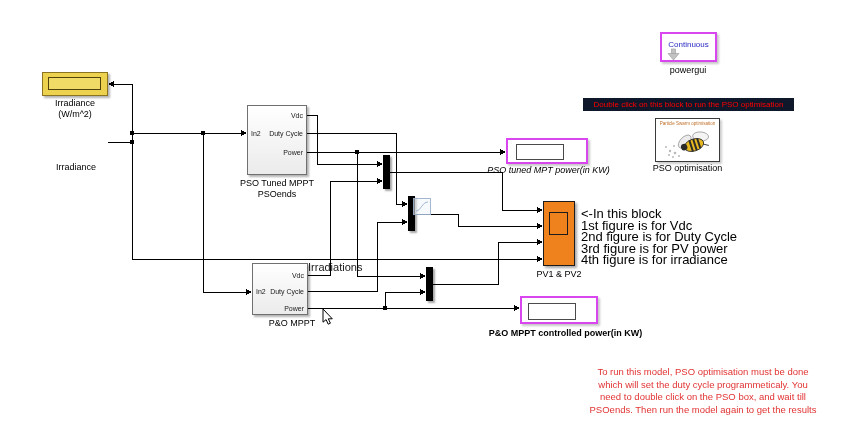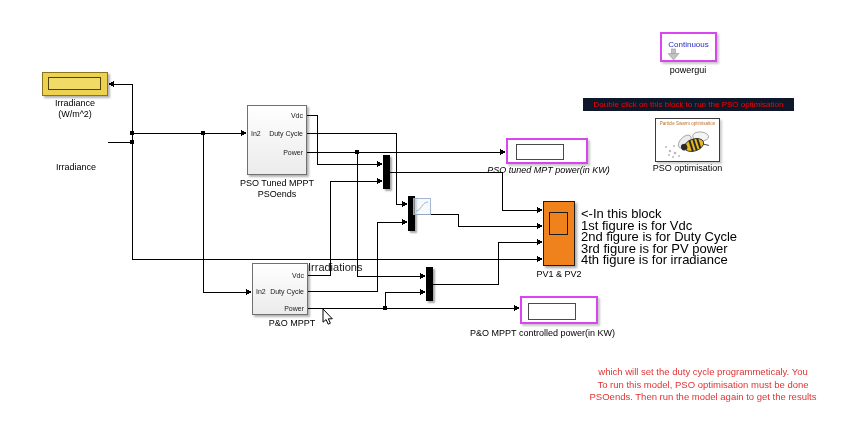--- a/index.html
+++ b/index.html
@@ -142,21 +142,21 @@
     <div>&lt;-In this block</div>
     <div>1st figure is for Vdc</div>
     <div>2nd figure is for Duty Cycle</div>
     <div>3rd figure is for PV power</div>
     <div>4th figure is for irradiance</div>
   </div>
 
   <div class="whiteblock" style="left:520px;top:296px;width:78px;height:28px;">
     <div class="innerrect" style="left:6px;top:5px;width:48px;height:17px;"></div>
   </div>
-  <div class="blklabel" style="left:465px;top:328px;width:155px;">P&amp;O MPPT controlled power(in KW)</div>
+  <div class="blklabel" style="left:488px;top:328px;width:155px;font-weight:bold;">P&amp;O MPPT controlled power(in KW)</div>
 
   <div class="whiteblock" id="powergui-block">
     <div id="powergui-mode">Continuous</div>
     <svg style="position:absolute;left:5px;top:14px;" width="13" height="13" viewBox="0 0 13 13">
       <rect x="4.5" y="1" width="4" height="5" fill="#c2c2c2" stroke="#9a9a9a" stroke-width="0.6"></rect>
       <polygon points="1,5.5 12,5.5 6.5,12" fill="#c2c2c2" stroke="#9a9a9a" stroke-width="0.6"></polygon>
     </svg>
   </div>
   <div class="blklabel" style="left:653px;top:65px;width:70px;">powergui</div>
 
@@ -182,22 +182,23 @@
         <circle cx="-10" cy="-1" r="3.2" fill="#2a2a2a"></circle>
         <path d="M9,2 L14,5" stroke="#2a2a2a" stroke-width="0.8"></path>
       </g>
     </svg>
   </div>
   <div class="blklabel" style="left:645px;top:163px;width:85px;">PSO optimisation</div>
 
   <div class="note" id="signal-name">Irradiations</div>
 
   <div class="note" id="red-note">
+    <div>To run this model, PSO optimisation must be done</div>
     <div>which will set the duty cycle programmeticaly. You</div>
-    <div>To run this model, PSO optimisation must be done</div>
+    <div>need to double click on the PSO box, and wait till</div>
     <div>PSOends. Then run the model again to get the results</div>
   </div>
 
   <svg style="position:absolute;left:322px;top:308px;" width="14" height="18" viewBox="0 0 14 18">
     <polygon points="1,1 1,14.2 4.1,11.6 6.2,16.2 8.4,15.2 6.3,10.8 10.3,10.8" fill="#fff" stroke="#000" stroke-width="1"></polygon>
   </svg>
 
 </div>
 
 </body></html>

